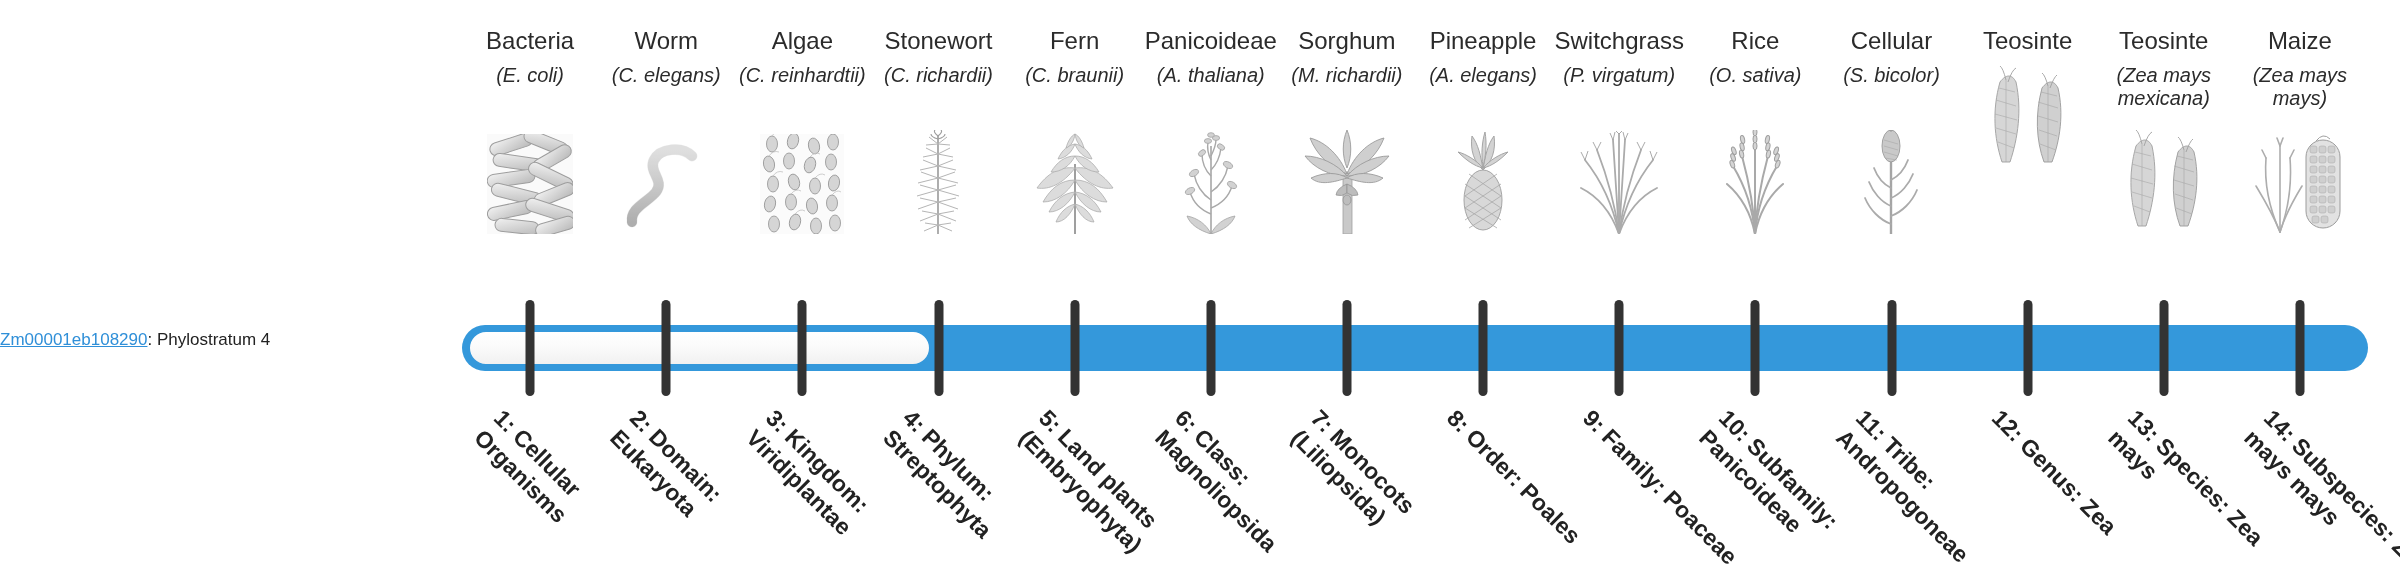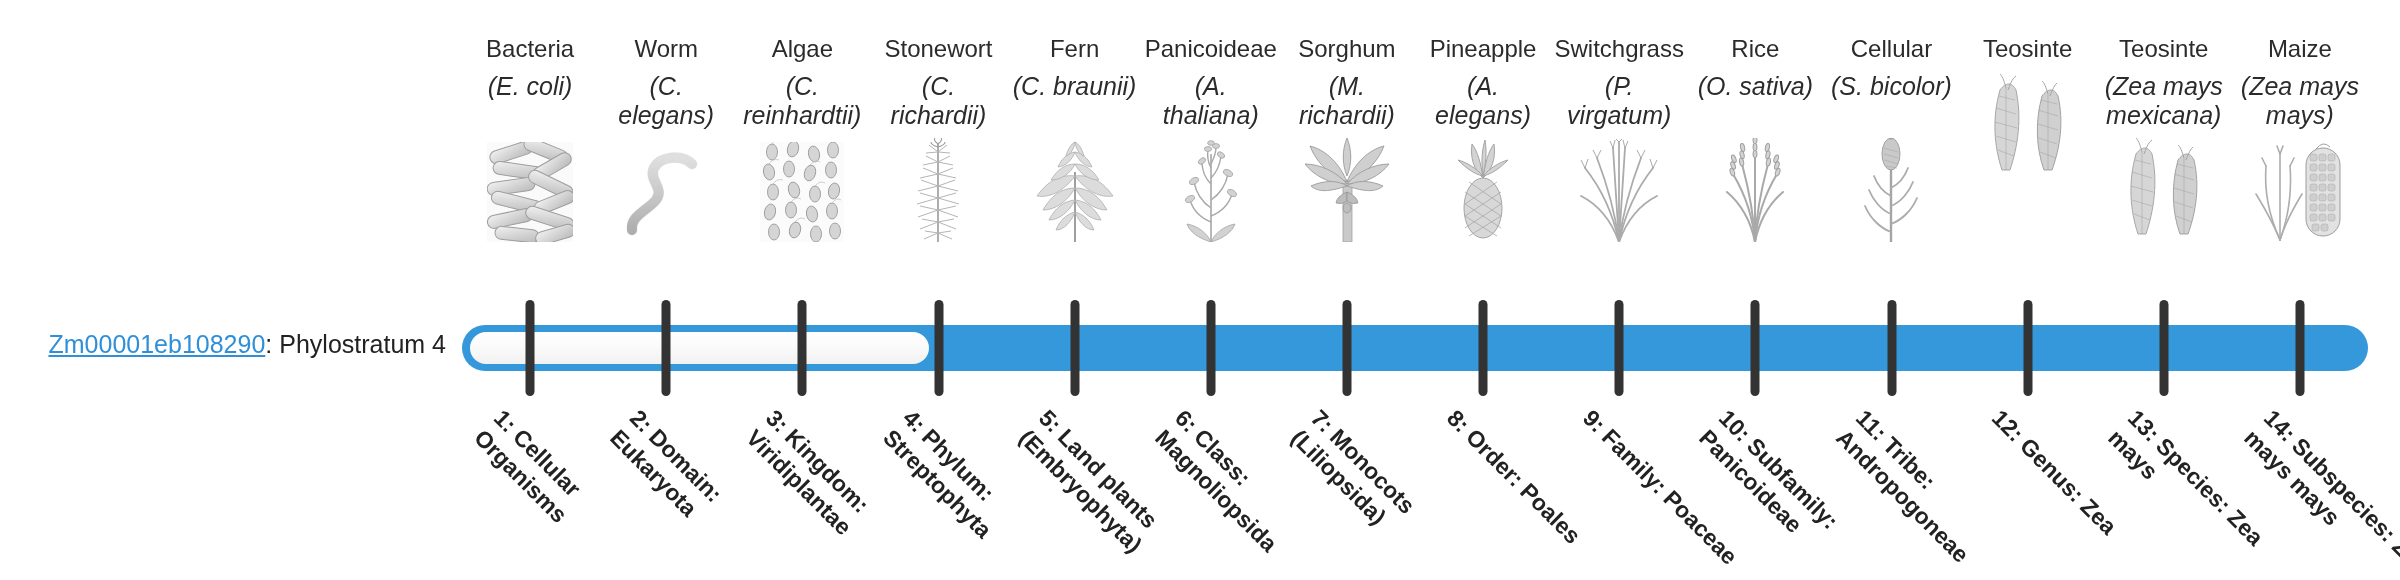--- a/index.html
+++ b/index.html
@@ -15,37 +15,37 @@
     background: #ffffff;
     overflow: hidden;
   }
 
   
   #gene-label {
     position: absolute;
     left: 0px;
     top: 330px;
     width: 460px;
-    text-align: right;
+    text-align: left;
     padding-right: 14px;
-    font-size: 25px;
+    font-size: 17px;
     color: #222222;
     white-space: nowrap;
   }
   #gene-label .gene-id {
     color: #2f8fd8;
     text-decoration: underline;
     cursor: pointer;
   }
 
   
   #species-strip {
     position: absolute;
     left: 462px;
-    top: 30px;
+    top: 22px;
     width: 1906px;
     height: 270px;
     display: flex;
     flex-direction: row;
     align-items: flex-start;
   }
   .species-col {
     flex: 1 1 0;
     min-width: 0;
     display: flex;
@@ -57,21 +57,21 @@
   .common-name {
     font-size: 24px;
     color: #2b2b2b;
     line-height: 1.12;
     height: 38px;
     display: flex;
     align-items: center;
     justify-content: center;
   }
   .sci-name {
-    font-size: 25px;
+    font-size: 20px;
     font-style: italic;
     color: #2b2b2b;
     line-height: 1.14;
     margin-top: 4px;
     height: 60px;
     display: flex;
     align-items: flex-start;
     justify-content: center;
     padding: 0 1px;
   }

